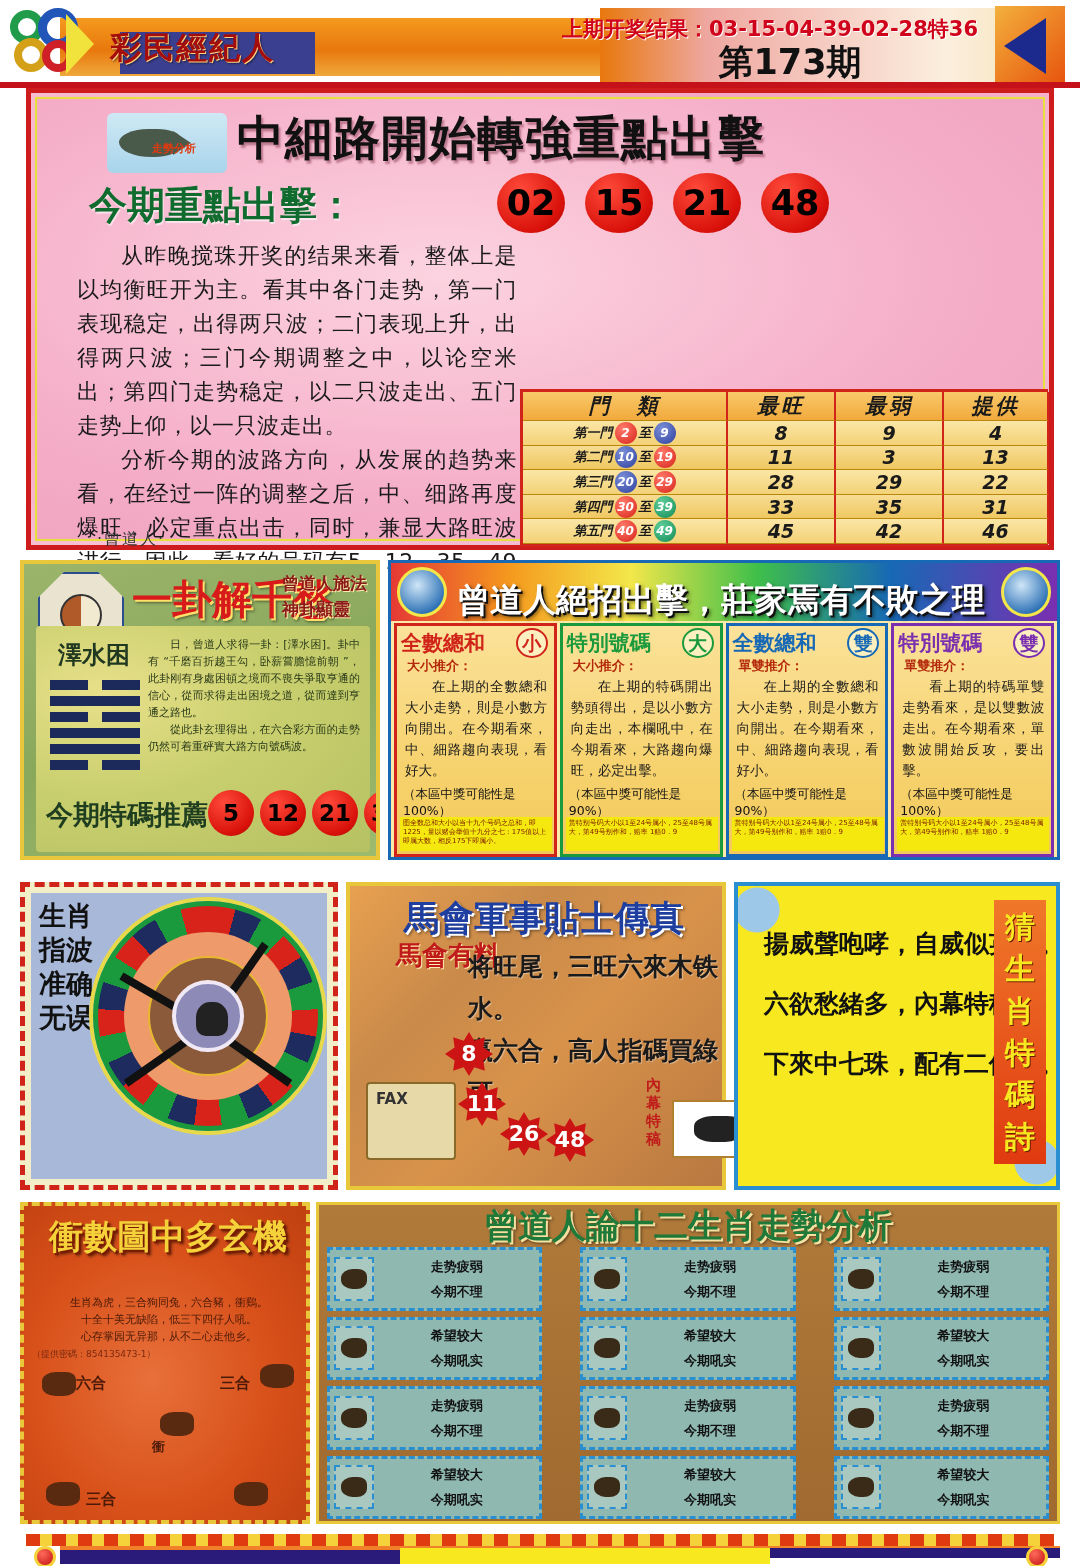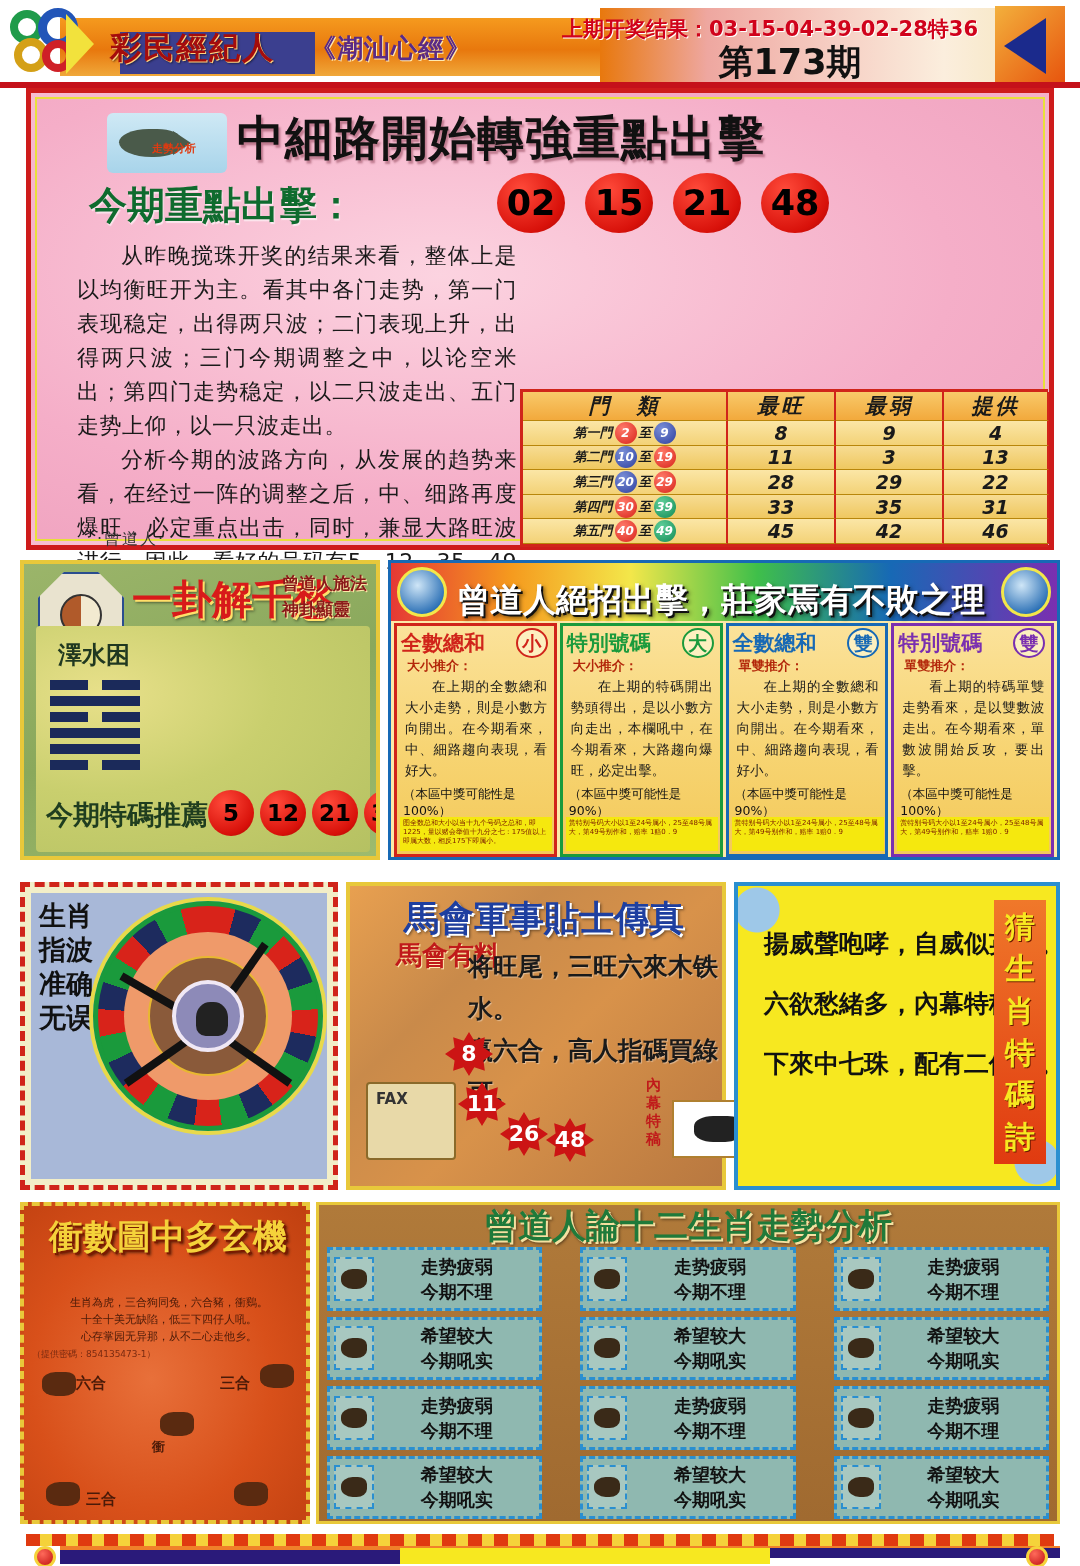--- a/index.html
+++ b/index.html
@@ -245,21 +245,21 @@
     text-shadow:2px 2px 0 #f5e0a0,3px 3px 3px rgba(0,0,0,.5); white-space:nowrap; }
   .zgrid .g { position:absolute; left:8px; top:42px; width:722px; height:272px;
     display:grid; grid-template-columns:repeat(3,1fr); grid-template-rows:repeat(4,1fr);
     column-gap:38px; row-gap:6px; }
   .zcell { border:3px dashed #2a8fd0; background:#8fb8b0;
     display:flex; align-items:center; gap:4px; padding:2px 4px; }
   .zcell .ico { width:40px; height:44px; flex:0 0 40px; border:2px dashed #2a8fd0;
     background:#a8c8c0; display:flex; align-items:center; justify-content:center; }
   .zcell .ico i { display:block; width:26px; height:20px; background:#3a2a18;
     border-radius:45% 35% 40% 45%; }
-  .zcell .tx { flex:1; color:#111; font-size:18px; font-weight:bold; line-height:25px; text-align:center; }
+  .zcell .tx { flex:1; color:#111; font-size:13px; font-weight:bold; line-height:25px; text-align:center; }
 
   
   .footer { position:absolute; left:0; top:1528px; width:1080px; height:38px; }
   .ftr-dash { position:absolute; left:26px; top:6px; width:1028px; height:12px;
     background:repeating-linear-gradient(90deg,#e03a10 0 14px,#f5d23a 14px 26px); }
   .ftr-purple { position:absolute; left:60px; top:22px; width:340px; height:14px; background:#2a1a7a; }
   .ftr-purple2 { position:absolute; left:770px; top:20px; width:290px; height:10px; background:#2a1a7a; }
   .ftr-yellow { position:absolute; left:400px; top:20px; width:370px; height:16px; background:#f7e820; }
   .ftr-orange { position:absolute; left:60px; top:18px; width:1000px; height:5px; background:#f0802a; }
   .ftr-dotL { position:absolute; left:34px; top:18px; width:22px;height:22px;border-radius:50%;
@@ -277,21 +277,20 @@
   <div class="hdr-arrow"></div>
   <div class="hdr-logo">
     <div class="r1"></div>
       <div class="r2"></div>
       <div class="r3"></div>
       <div class="r4"></div>
       <div class="tri"></div>
   </div>
   <div class="hdr-blueblock"></div>
   <div class="hdr-title">彩民經紀人</div>
-  <div class="hdr-sub">《潮汕心經》</div>
   <div class="hdr-result">上期开奖结果：03-15-04-39-02-28特36</div>
   <div class="hdr-issue">第173期</div>
   <div class="hdr-redline"></div>
 </div>
 
 <div class="sec1">
   <div class="sec1-inner">
     <div class="fish-ico">
       <div class="body"></div>
         <div class="tail"></div>
@@ -379,20 +378,24 @@
     <div class="gua-card">
       <div class="hex-name">澤水困</div>
       <div class="hexagram">
           <div class="hx brk" style="top: 0px;"></div>
           <div class="hx full" style="top: 16px;"></div>
           <div class="hx brk" style="top: 32px;"></div>
           <div class="hx full" style="top: 48px;"></div>
           <div class="hx full" style="top: 64px;"></div>
           <div class="hx brk" style="top: 80px;"></div>
         </div>
+      <div class="gua-text">
+        <p>日，曾道人求得一卦：[澤水困]。卦中有 “千磨百折越王勾，卧薪嘗膽憶前朝 ”，此卦刚有身處困頓之境而不喪失爭取亨通的信心，從而求得走出困境之道，從而達到亨通之路也。</p>
+        <p>從此卦玄理得出，在六合彩方面的走勢仍然可着重砰實大路方向號碼波。</p>
+      </div>
       <div class="gua-rec">
         <div class="lbl">今期特碼推薦：</div>
       <div class="bl" style="left: 164px;">5</div>
           <div class="bl" style="left: 216px;">12</div>
           <div class="bl" style="left: 268px;">21</div>
           <div class="bl" style="left: 320px;">36</div>
         </div>
     </div>
   </div>
 

